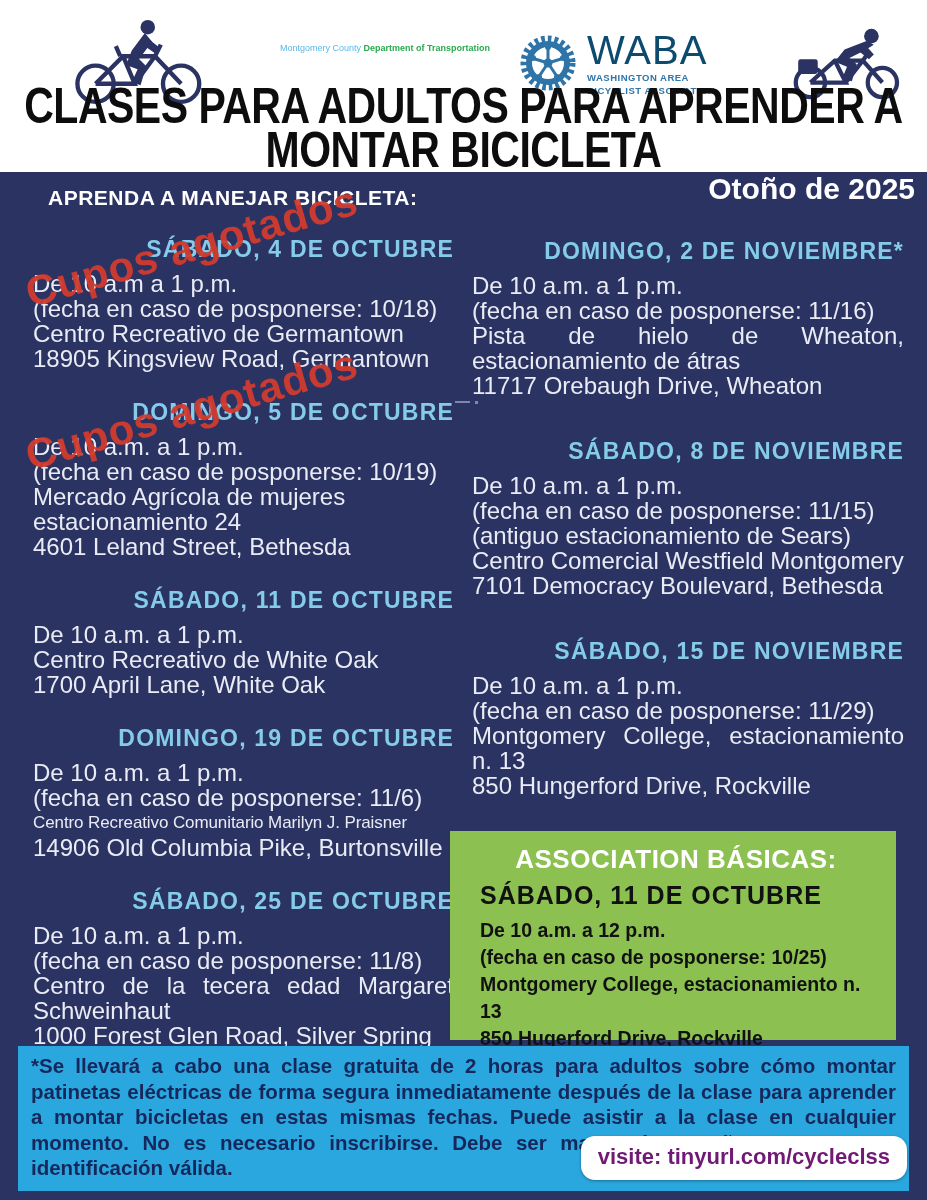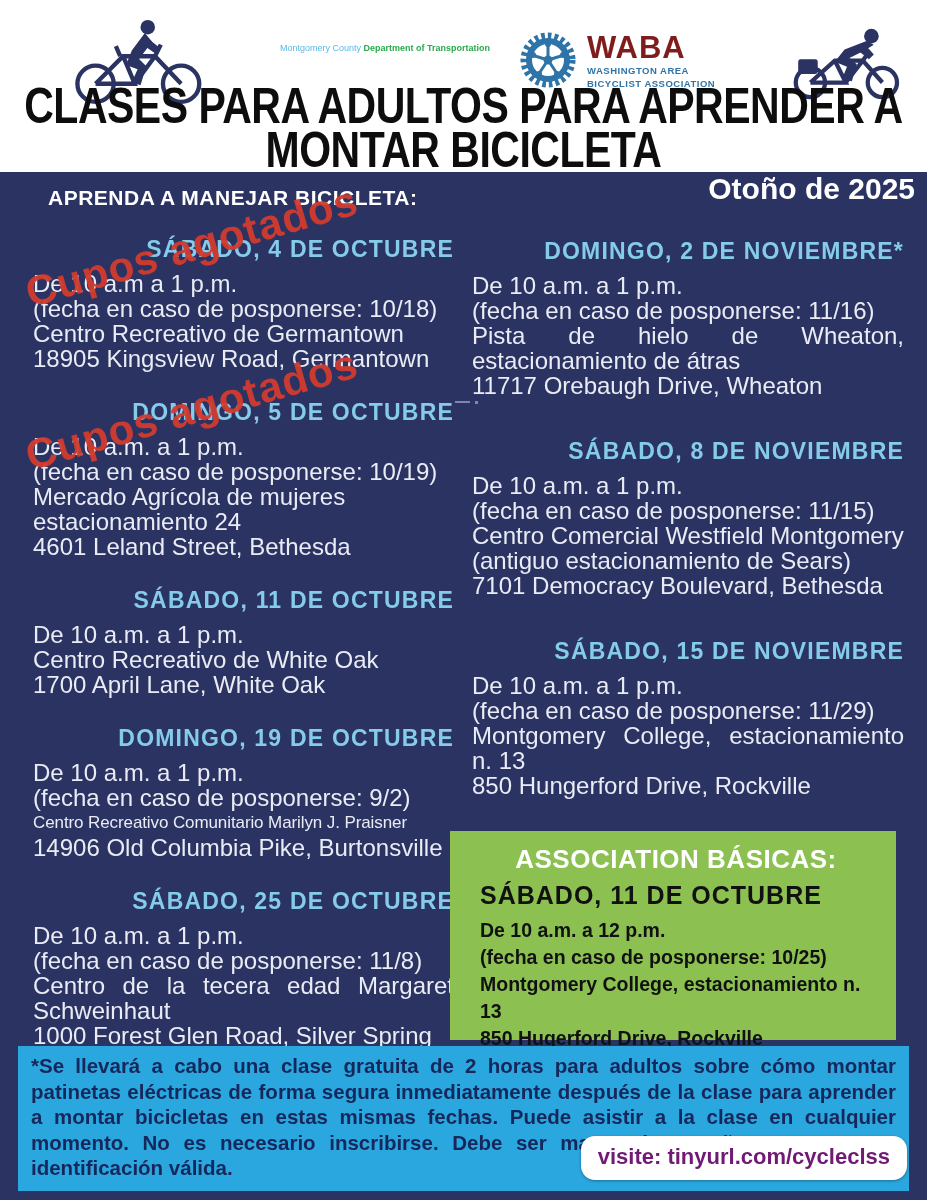--- a/index.html
+++ b/index.html
@@ -21,21 +21,21 @@
   .bike-right{left:786px;top:20px;}
   .mcdot{position:absolute;left:280px;top:26px;width:205px;text-align:center;}
   .mcdot-word{font-size:44px;font-weight:800;font-style:italic;letter-spacing:-2px;line-height:44px;}
   .mcdot-mc{color:#29abe2;}
   .mcdot-dot{color:#2baa4e;}
   .mcdot-tag{font-size:9px;margin-top:17px;white-space:nowrap;}
   .mcdot-tag-left{color:#5bb8e8;}
   .mcdot-tag-right{color:#2baa4e;font-weight:bold;}
   .waba{position:absolute;left:518px;top:30px;display:flex;align-items:center;gap:9px;}
   .waba-text{display:flex;flex-direction:column;line-height:1;}
-  .waba-acronym{font-size:31px;font-weight:700;color:#7f1d1d;letter-spacing:1px;}
+  .waba-acronym{font-size:40px;font-weight:400;color:#0c4a6e;letter-spacing:1px;}
   .waba-line{font-size:9.5px;font-weight:bold;color:#2e74a8;letter-spacing:.5px;margin-top:3px;}
   .flyer-title{
     position:absolute;left:0;top:84px;width:927px;
     text-align:center;color:#0d0d0d;
     font-size:41px;font-weight:900;line-height:36px;letter-spacing:-.5px;
     transform:scaleY(1.22);transform-origin:top center;
   }
   
   .season{
     position:absolute;top:172px;right:12px;
@@ -213,21 +213,21 @@
           <div class="session-line">Centro Recreativo de  White Oak</div>
           <div class="session-line">1700 April Lane, White Oak</div>
         </div>
 
   </section>
 
   <section class="session">
     <h3 class="session-title">DOMINGO, 19 DE OCTUBRE</h3>
     <div class="session-lines">
           <div class="session-line">De 10 a.m. a 1 p.m.</div>
-          <div class="session-line">(fecha en caso de posponerse: 9/2)</div>
+          <div class="session-line">(fecha en caso de posponerse: 11/6)</div>
           <div class="session-line fit">Centro Recreativo Comunitario Marilyn J. Praisner</div>
           <div class="session-line">14906 Old Columbia Pike, Burtonsville</div>
         </div>
 
   </section>
 
   <section class="session">
     <h3 class="session-title">SÁBADO, 25 DE OCTUBRE</h3>
     <div class="session-lines">
           <div class="session-line">De 10 a.m. a 1 p.m.</div>
@@ -248,22 +248,22 @@
           <div class="session-line">11717 Orebaugh Drive, Wheaton</div>
         </div>
 
   </section>
 
   <section class="session">
     <h3 class="session-title">SÁBADO, 8 DE NOVIEMBRE</h3>
     <div class="session-lines">
           <div class="session-line">De 10 a.m.  a 1 p.m.</div>
           <div class="session-line">(fecha en caso de posponerse: 11/15)</div>
+          <div class="session-line">(antiguo estacionamiento de Sears)</div>
           <div class="session-line">Centro Comercial Westfield Montgomery</div>
-          <div class="session-line">(antiguo estacionamiento de Sears)</div>
           <div class="session-line">7101 Democracy Boulevard, Bethesda</div>
         </div>
 
   </section>
 
   <section class="session">
     <h3 class="session-title">SÁBADO, 15 DE NOVIEMBRE</h3>
     <div class="session-lines">
           <div class="session-line">De 10 a.m. a 1 p.m.</div>
           <div class="session-line">(fecha en caso de posponerse: 11/29)</div>

